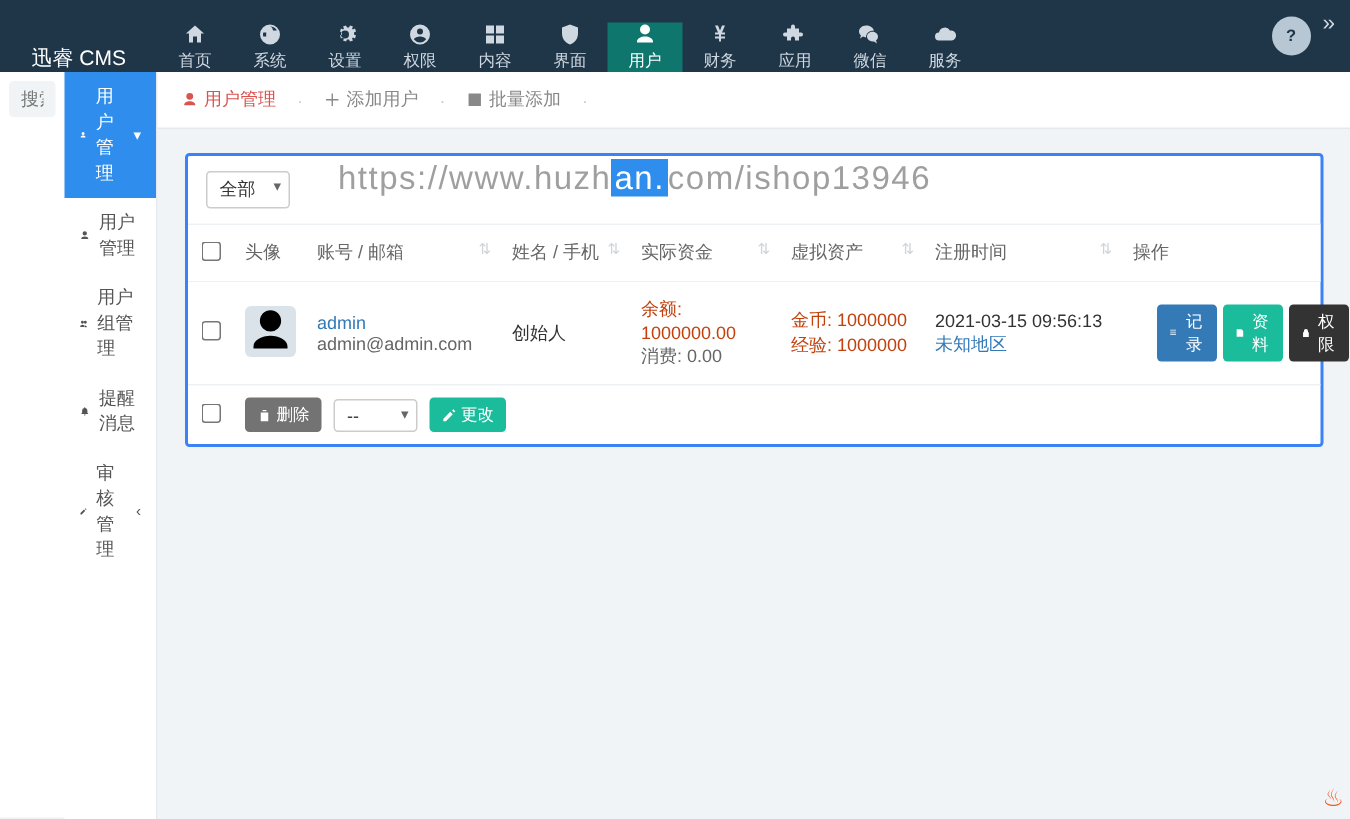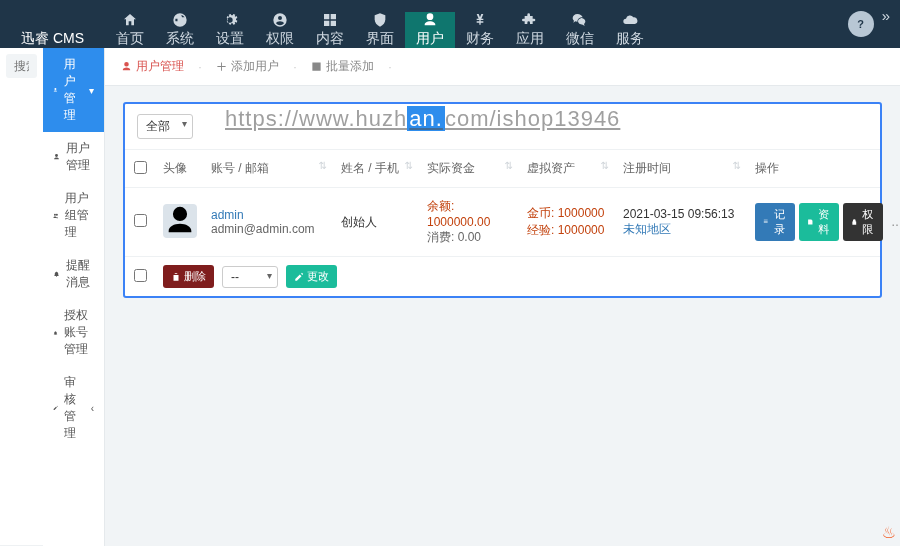--- a/index.html
+++ b/index.html
@@ -2,21 +2,21 @@
 <html><head>
 <meta charset="utf-8">
 <style>
 * { margin: 0; padding: 0; box-sizing: border-box; font-family: -apple-system, "Helvetica Neue", Arial, sans-serif; }
 body { background: #f1f4f6; font-size: 13px; color: #333; width: 900px; height: 546px; overflow: hidden; position: relative; }
 
 
 .topnav { height: 48px; background: #1f3548; display: flex; align-items: flex-end; color: #cfd8e0; position: relative; }
 .brand { width: 105px; display: flex; align-items: center; justify-content: center; font-size: 14px; color: #fff; font-weight: 500; }
 .nav-items { display: flex; flex: 1; }
-.nav-item { width: 50px; display: flex; flex-direction: column; align-items: center; justify-content: center; font-size: 14px; color: #cfd8e0; cursor: pointer; gap: 2px; }
+.nav-item { width: 50px; display: flex; flex-direction: column; align-items: center; justify-content: center; font-size: 11px; color: #cfd8e0; cursor: pointer; gap: 2px; }
 .nav-item.active { background: #0f766e; color: #fff; }
 .nav-item svg { width: 16px; height: 16px; fill: currentColor; }
 .nav-right { position: absolute; right: 10px; top: 0; height: 48px; display: flex; align-items: center; gap: 8px; }
 .avatar-badge { width: 26px; height: 26px; border-radius: 50%; background: #b8c7d4; color: #1f3548; display: flex; align-items: center; justify-content: center; font-size: 11px; font-weight: bold; }
 .expand { color: #cfd8e0; font-size: 15px; cursor: pointer; margin-top: -18px; }
 
 
 .layout { display: flex; height: calc(546px - 48px); }
 .sidebar { width: 105px; background: #fff; border-right: 1px solid #e5e9ec; display: flex; flex-direction: row; }
 .search { margin: 0; padding: 6px; border-bottom: 1px solid #eef1f3; }
@@ -32,41 +32,41 @@
 .breadcrumb .bc-item { display: flex; align-items: center; gap: 4px; cursor: pointer; }
 .breadcrumb .bc-item.red { color: #d9534f; }
 .breadcrumb .sep { color: #ccc; }
 .breadcrumb svg { width: 11px; height: 11px; fill: currentColor; }
 
 .content { padding: 16px 18px; flex: 1; overflow: auto; }
 .card { background: #fff; border: 2px solid #3b82f6; border-radius: 3px; }
 .toolbar { padding: 10px 12px; display: flex; align-items: center; gap: 10px; position: relative; }
 .select { border: 1px solid #ccc; padding: 3px 18px 3px 8px; font-size: 12px; border-radius: 3px; background: #fff; position: relative; min-width: 56px; }
 .select::after { content: "▾"; position: absolute; right: 5px; top: 3px; font-size: 10px; color: #666; }
-.watermark { position: absolute; left: 100px; top: 2px; font-family: Georgia, serif; font-size: 22px; color: rgba(80,80,80,0.55); letter-spacing: 1px; pointer-events: none; white-space: nowrap; text-decoration: underline; }
+.watermark { position: absolute; left: 100px; top: 2px; font-family: Georgia, serif; font-size: 22px; color: rgba(80,80,80,0.55); letter-spacing: 1px; pointer-events: none; white-space: nowrap; }
 .wm-hi { background: #2e8ded; color: #fff; padding: 0 2px; }
 .btn { display: inline-flex; align-items: center; gap: 3px; border: none; padding: 4px 8px; font-size: 11px; border-radius: 3px; color: #fff; cursor: pointer; }
 .btn svg { width: 10px; height: 10px; fill: currentColor; }
 .btn-blue { background: #337ab7; }
 .btn-teal { background: #1bbc9b; }
-.btn-red  { background: #7f1d1d; }
+.btn-red  { background: #737373; }
 .btn-dark { background: #333; }
 
 
 table { width: 100%; border-collapse: collapse; table-layout: fixed; }
 th, td { text-align: left; padding: 10px 8px; font-size: 12px; border-top: 1px solid #eef1f3; vertical-align: middle; }
 th { background: #fff; font-weight: normal; color: #666; position: relative; }
 .sort::after { content: "⇅"; position: absolute; right: 6px; color: #cfd4d9; font-size: 10px; }
 .chk { width: 30px; text-align: center; }
 .chk input { cursor: pointer; }
 .avatar-cell img, .avatar-ph { width: 34px; height: 34px; border-radius: 4px; background: #dbe3ea; display: inline-flex; align-items: center; justify-content: center; color: #90a0af; font-size: 16px; }
 .link { color: #337ab7; cursor: pointer; }
 .green-link { color: #c2410c; cursor: pointer; }
 .muted { color: #666; }
-.actions { display: flex; gap: 4px; align-items: center; }
+.actions { display: flex; gap: 4px; align-items: center; margin-left: 16px; }
 .more { color: #888; cursor: pointer; padding: 0 4px; }
 
 .footer-row td { padding: 8px; }
 .footer-actions { display: flex; align-items: center; gap: 8px; }
 
 .flame { position: absolute; right: 4px; bottom: 4px; color: #f25c24; font-size: 16px; }
 </style>
 </head>
 <body>
 
@@ -170,26 +170,20 @@
           <svg viewBox="0 0 24 24">
             <path d="M8 11a4 4 0 1 0-4-4 4 4 0 0 0 4 4zm8 0a4 4 0 1 0-4-4 4 4 0 0 0 4 4zM2 19v1h12v-1c0-3-3-5-6-5s-6 2-6 5zm12-3c2 0 6 1 6 4v1h-5v-1a6 6 0 0 0-1-4z"></path>
           </svg>
           <span>用户组管理</span>
         </div>
         <div class="menu-item">
           <svg viewBox="0 0 24 24">
             <path d="M12 22a2 2 0 0 0 2-2h-4a2 2 0 0 0 2 2zm6-6V11a6 6 0 0 0-5-6V4a1 1 0 0 0-2 0v1a6 6 0 0 0-5 6v5l-2 2v1h16v-1z"></path>
           </svg>
           <span>提醒消息</span>
-        </div>
-        <div class="menu-item">
-          <svg viewBox="0 0 24 24">
-            <path d="M12 22a2 2 0 0 0 2-2h-4a2 2 0 0 0 2 2zm6-6V11a6 6 0 0 0-5-6V4a1 1 0 0 0-2 0v1a6 6 0 0 0-5 6v5l-2 2v1h16v-1z"></path>
-          </svg>
-          <span>授权账号管理</span>
         </div>
         <div class="menu-item">
           <svg viewBox="0 0 24 24">
             <path d="M3 17v4h4l11-11-4-4zM20 7l-3-3 2-2 3 3z"></path>
           </svg>
           <span>审核管理</span>
           <span class="chev">‹</span>
         </div>
       </div>
   </div>

